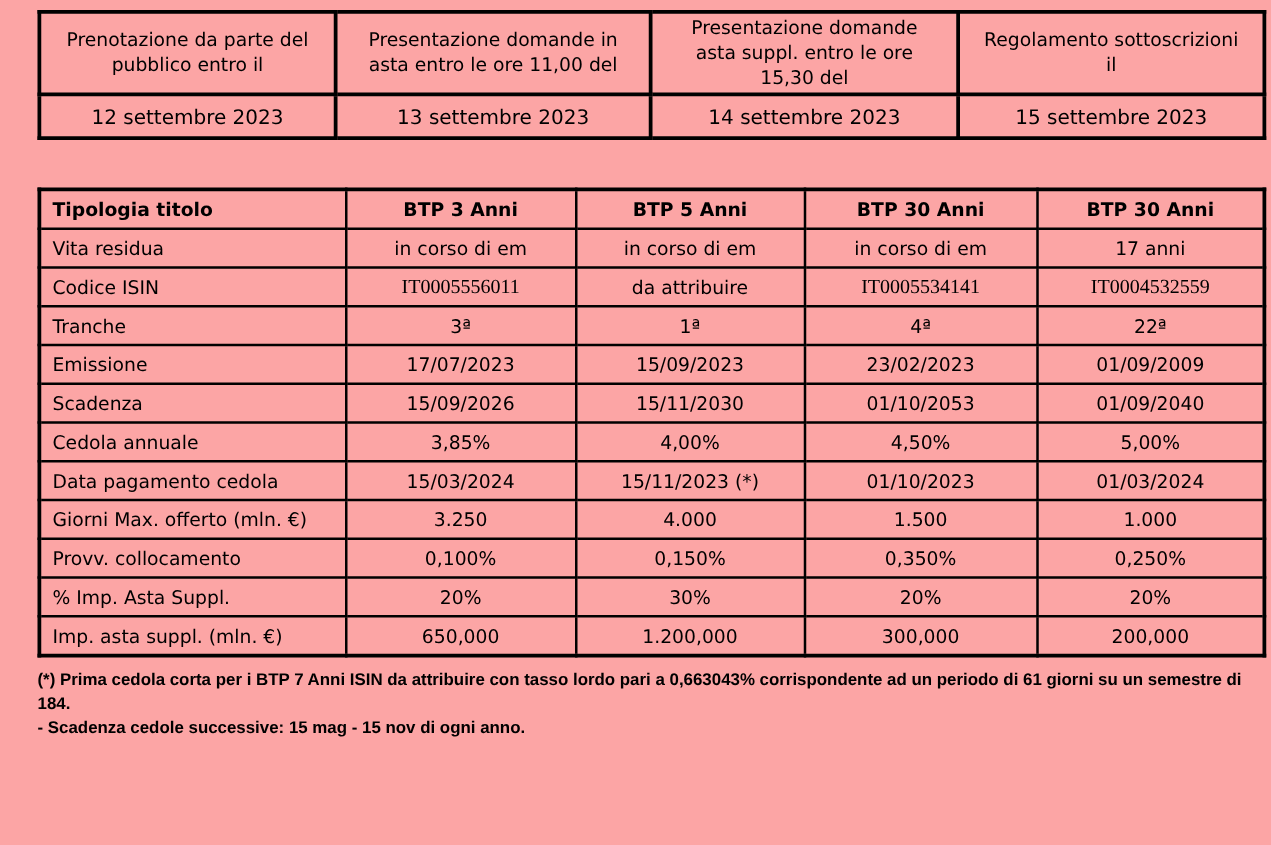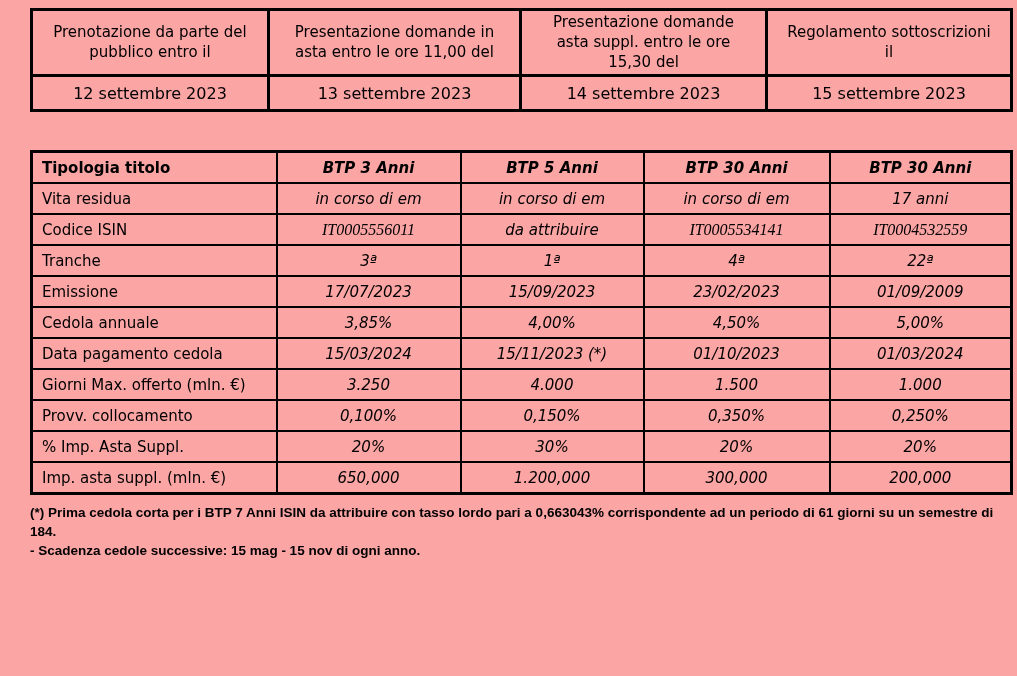--- a/index.html
+++ b/index.html
@@ -57,21 +57,20 @@
     padding: 1px 6px;
     overflow: hidden;
     white-space: nowrap;
   }
   .b-label {
     text-align: left;
     padding-left: 9px !important;
   }
   .b-val {
     text-align: center;
-    font-style: italic;
   }
   .b-head {
     font-weight: bold;
     margin-top: 30px;
   }
   .serif {
     font-family: "Liberation Serif", serif;
     font-size: 16px !important;
   }
   
@@ -150,20 +149,27 @@
           <td class="b-val">22ª</td>
         </tr>
         <tr>
           <td class="b-label">Emissione</td>
           <td class="b-val">17/07/2023</td>
           <td class="b-val">15/09/2023</td>
           <td class="b-val">23/02/2023</td>
           <td class="b-val">01/09/2009</td>
         </tr>
         <tr>
+          <td class="b-label">Scadenza</td>
+          <td class="b-val">15/09/2026</td>
+          <td class="b-val">15/11/2030</td>
+          <td class="b-val">01/10/2053</td>
+          <td class="b-val">01/09/2040</td>
+        </tr>
+        <tr>
           <td class="b-label">Cedola annuale</td>
           <td class="b-val">3,85%</td>
           <td class="b-val">4,00%</td>
           <td class="b-val">4,50%</td>
           <td class="b-val">5,00%</td>
         </tr>
         <tr>
           <td class="b-label">Data pagamento cedola</td>
           <td class="b-val">15/03/2024</td>
           <td class="b-val">15/11/2023 (*)</td>

